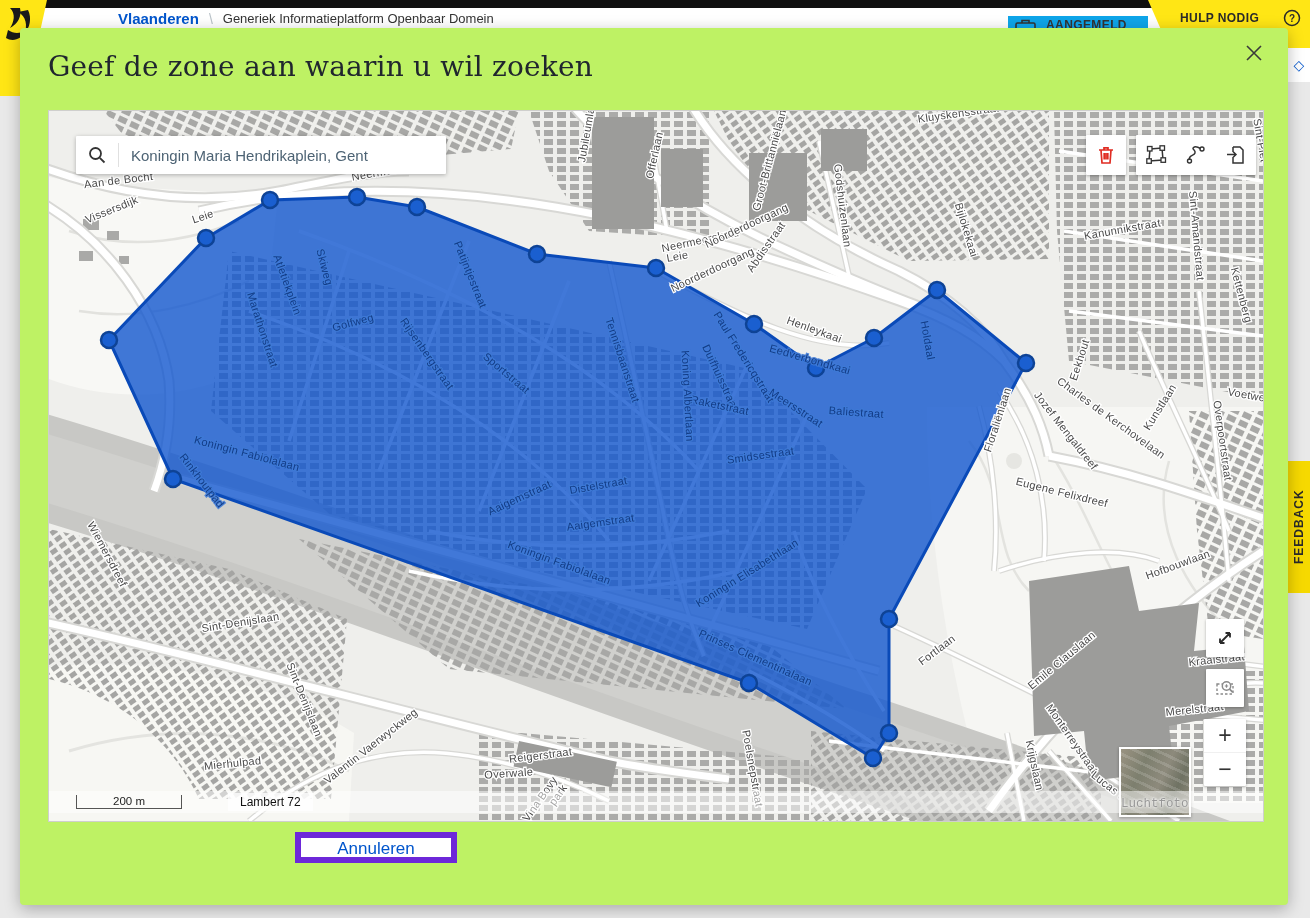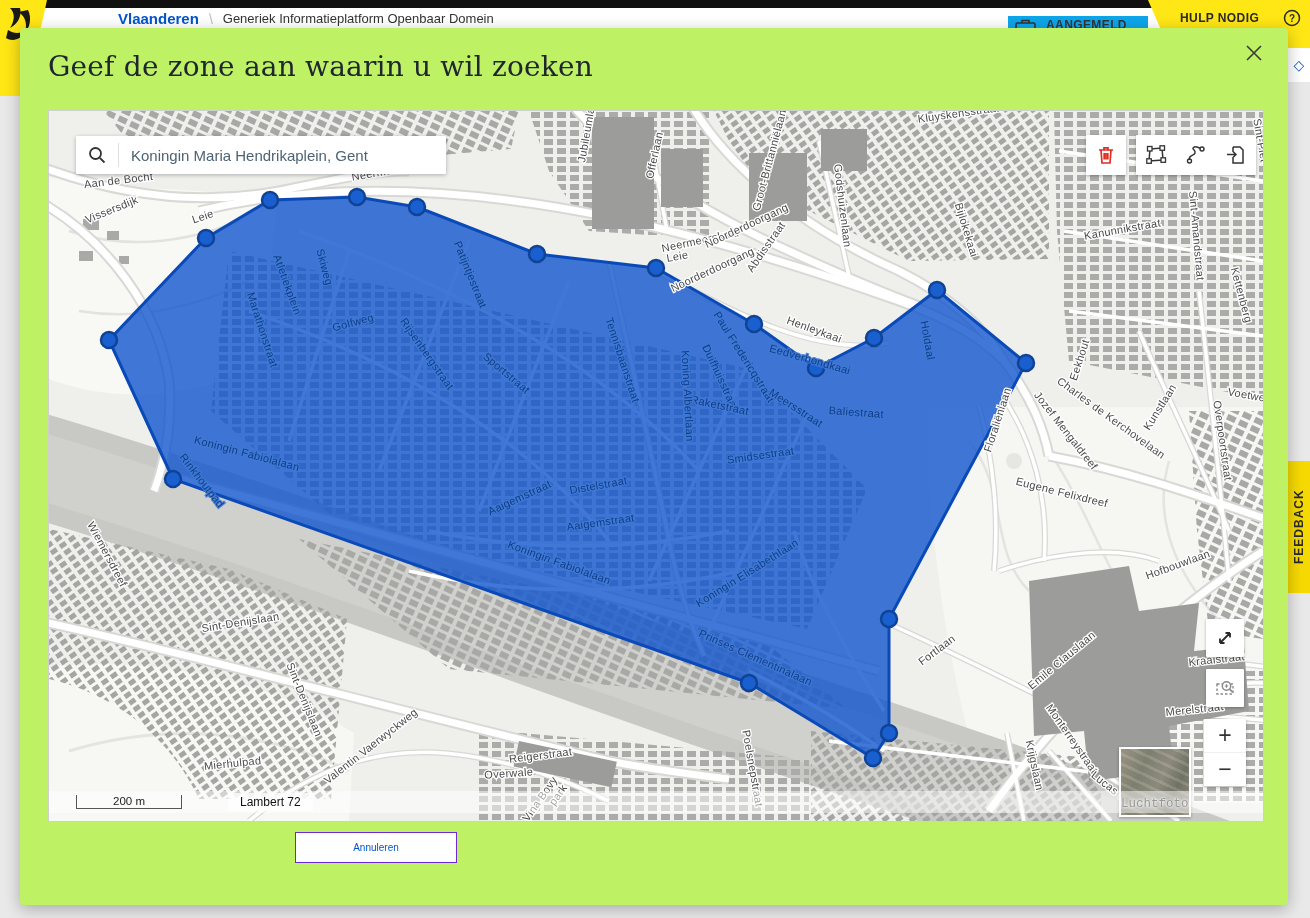--- a/index.html
+++ b/index.html
@@ -63,21 +63,21 @@
   .layer-switch span{font-size:12.5px;color:#2e2e2e;text-shadow:0 0 3px #fff,0 0 3px #fff;padding-bottom:4px;}
   .attrib{position:absolute;left:0;bottom:8px;width:100%;height:22px;background:rgba(255,255,255,.5);
         display:flex;align-items:center;}
   .scalebar{margin-left:27px;width:104px;height:13px;border:1.5px solid #555;border-top:none;
         font-size:11.5px;color:#222;text-align:center;line-height:12px;}
   .projection{margin-left:46px;font-size:12px;color:#111;background:rgba(255,255,255,.75);padding:2px 12px;}
   
   .btn-primary{position:absolute;left:28px;top:804px;width:235px;height:31px;background:#0055cc;color:#fff;
         border:none;font-size:15px;cursor:pointer;font-family:"Liberation Sans",sans-serif;}
   .btn-secondary{position:absolute;left:275px;top:804px;width:162px;height:31px;background:#fff;color:#0055cc;
-        border:1px solid #6d28d9;font-size:10px;cursor:pointer;box-sizing:border-box;font-family:"Liberation Sans",sans-serif;}
+        border:6px solid #6d28d9;font-size:17px;cursor:pointer;box-sizing:border-box;font-family:"Liberation Sans",sans-serif;}
 </style>
 </head>
 <body>
 
 <div class="topbar-black"></div>
 
 <div class="site-header">
   <div class="header-crumbs">
     <span class="brand">Vlaanderen</span>
     <span class="crumb-sep">\</span>

